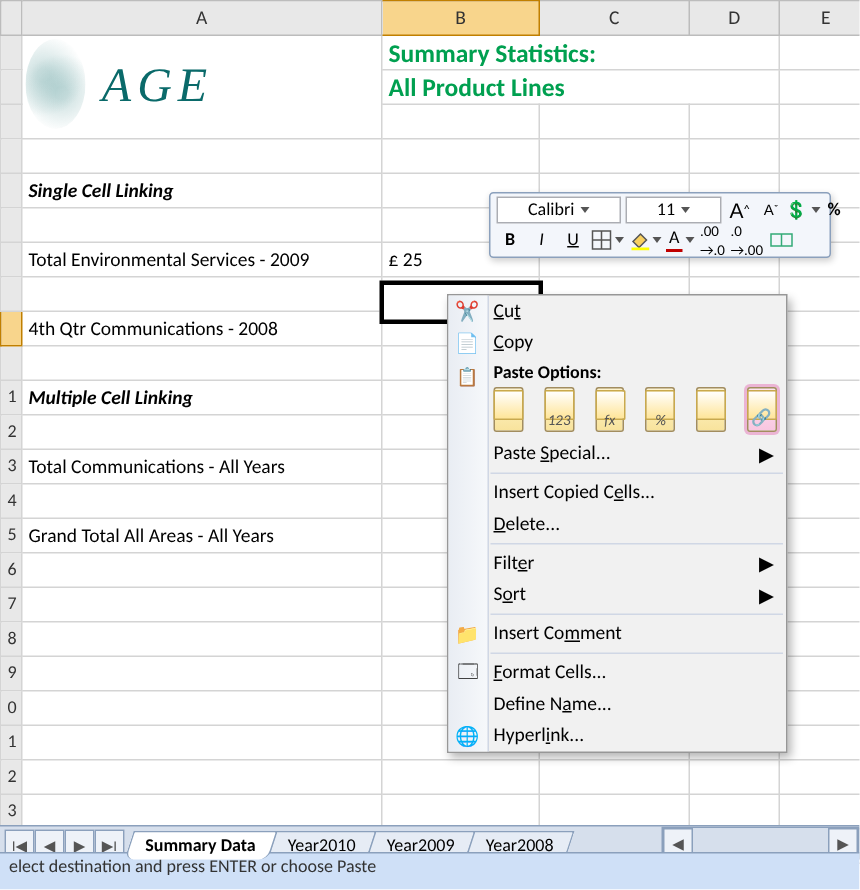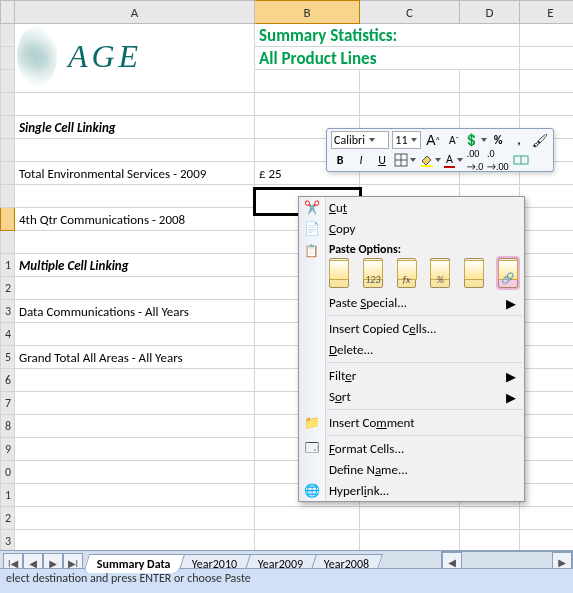--- a/index.html
+++ b/index.html
@@ -96,21 +96,21 @@
     padding: 2px 4px;
     display: flex;
     flex-direction: column;
     gap: 2px;
     font-size: 12px;
   }
   .mt-row { display: flex; align-items:center; gap:3px; }
   .mt-combo {
     border: 1px solid #abadb3;
     background: white;
-    padding: 1px 2px;
+    padding: 1px 20px;
     display: flex; align-items:center; gap:2px;
     font-size: 12px;
   }
   .mt-drop {
     width:0;height:0;border-left:3px solid transparent;border-right:3px solid transparent;border-top:4px solid #555;
     display:inline-block; margin-left:2px;
   }
   .mt-btn {
     min-width: 18px; height: 18px;
     display:flex;align-items:center;justify-content:center;
@@ -341,21 +341,21 @@
   <tr>
         <td class="row-head">2</td>
         <td></td>
         <td></td>
         <td></td>
         <td></td>
         <td></td>
       </tr>
   <tr>
         <td class="row-head">3</td>
-        <td>Data Communications - All Years</td>
+        <td>Total Communications - All Years</td>
         <td></td>
         <td></td>
         <td></td>
         <td></td>
       </tr>
   <tr>
         <td class="row-head">4</td>
         <td></td>
         <td></td>
         <td></td>

